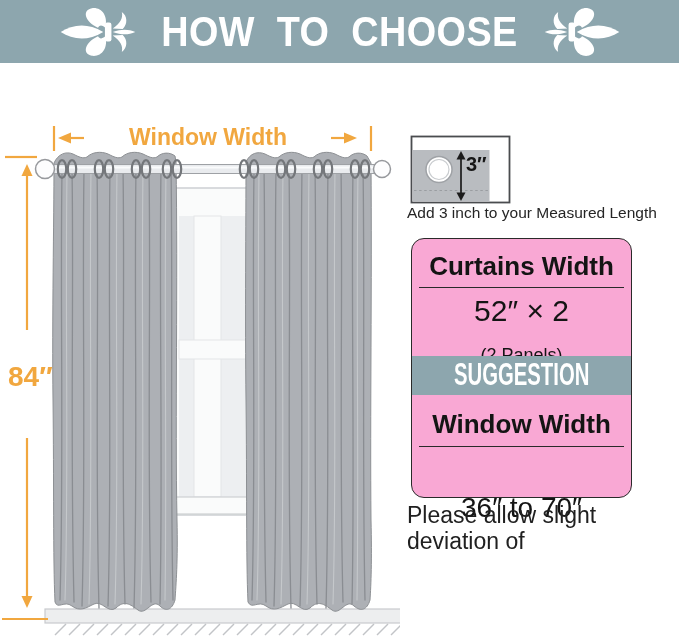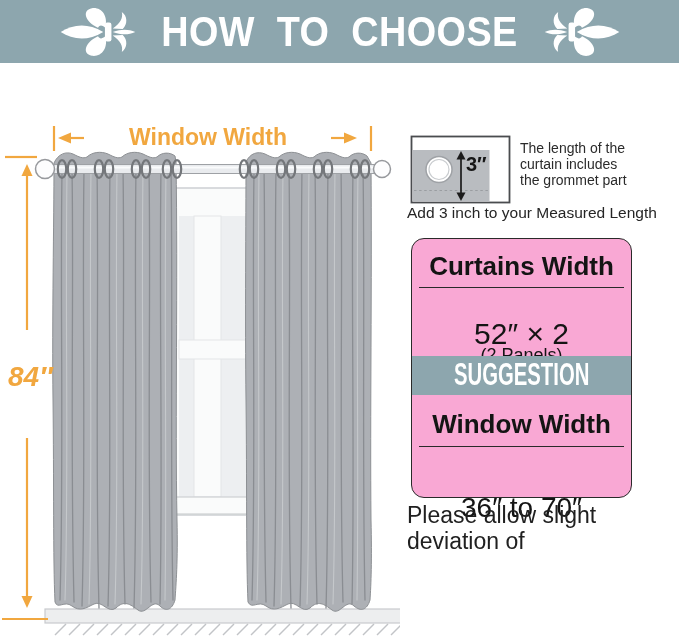--- a/index.html
+++ b/index.html
@@ -22,21 +22,20 @@
   .fleur-left{left:72px;top:-8px;transform:rotate(-90deg);}
   .fleur-right{left:556px;top:-8px;transform:rotate(90deg);}
   
   .lbl-window-width{
     position:absolute;left:129px;top:124px;width:150px;text-align:center;
     color:#F1A73F;font-size:23px;font-weight:700;white-space:nowrap;
   }
   .lbl-84{
     position:absolute;left:8px;top:361px;color:#F1A73F;font-size:28px;font-weight:700;
     white-space:nowrap;
-    font-style:italic;
   }
   .illustration{position:absolute;left:0;top:0;}
   
   .grommet-svg{position:absolute;left:405px;top:130px;}
   .lbl-3in{
     position:absolute;left:466px;top:153px;color:#161616;font-size:20px;font-weight:700;
     white-space:nowrap;
   }
   .grommet-caption{
     position:absolute;left:520px;top:141px;width:140px;color:#2b2b2b;
@@ -47,21 +46,21 @@
   }
   
   .sg-box{
     position:absolute;left:411px;top:238px;width:221px;height:260px;
     border:1.6px solid #2a2a2a;border-radius:13px;background:#f9a8d4;box-sizing:border-box;
   }
   .sg-box .row{position:absolute;left:0;right:0;text-align:center;color:#141414;white-space:nowrap;}
   .sg-title1{top:12px;font-size:26px;font-weight:700;}
   .sg-hr{position:absolute;left:7px;right:7px;border-top:1.8px solid #2a2a2a;}
   .sg-hr1{top:48px;}
-  .sg-val1{top:55px;font-size:30px;font-weight:400;color:#1c1c1c;margin-top:23px;}
+  .sg-val1{top:55px;font-size:30px;font-weight:400;color:#1c1c1c;}
   .sg-sub1{top:106px;font-size:18px;font-weight:400;color:#1c1c1c;}
   .sg-band{
     position:absolute;left:0;right:0;top:117px;height:39px;background:#8DA6AE;
     display:flex;align-items:center;justify-content:center;
   }
   .sg-band span{
     color:#ffffff;font-size:29px;font-weight:700;letter-spacing:0px;
     transform:scale(.7,1.05);transform-origin:center;white-space:nowrap;
   }
   .sg-title2{top:170px;font-size:26px;font-weight:700;}
@@ -263,25 +262,20 @@
     <circle cx="439" cy="169.5" r="13" fill="#ffffff" stroke="#9FA2A6" stroke-width="1.5"></circle>
     <circle cx="439" cy="169.5" r="10" fill="none" stroke="#C9CCCF" stroke-width="1.2"></circle>
     <g stroke="#1b1b1b" stroke-width="1.7" fill="#1b1b1b">
       <line x1="461" y1="155" x2="461" y2="197"></line>
       <polygon points="461,151 456.5,159.5 465.5,159.5" stroke="none"></polygon>
       <polygon points="461,201 456.5,192.5 465.5,192.5" stroke="none"></polygon>
     </g>
   </svg>
   <span class="lbl-3in">3″</span>
 
-  <div class="grommet-caption">
-    <div>The length of the</div>
-    <div>curtain includes</div>
-    <div>the grommet part</div>
-  </div>
   <div class="add-note">Add 3 inch to your Measured Length</div>
 
   <div class="sg-box">
     <div class="row sg-title1">Curtains Width</div>
     <div class="sg-hr sg-hr1"></div>
     <div class="row sg-val1">52″ × 2</div>
     <div class="row sg-sub1">(2 Panels)</div>
     <div class="sg-band">
       <span>SUGGESTION</span>
     </div>

